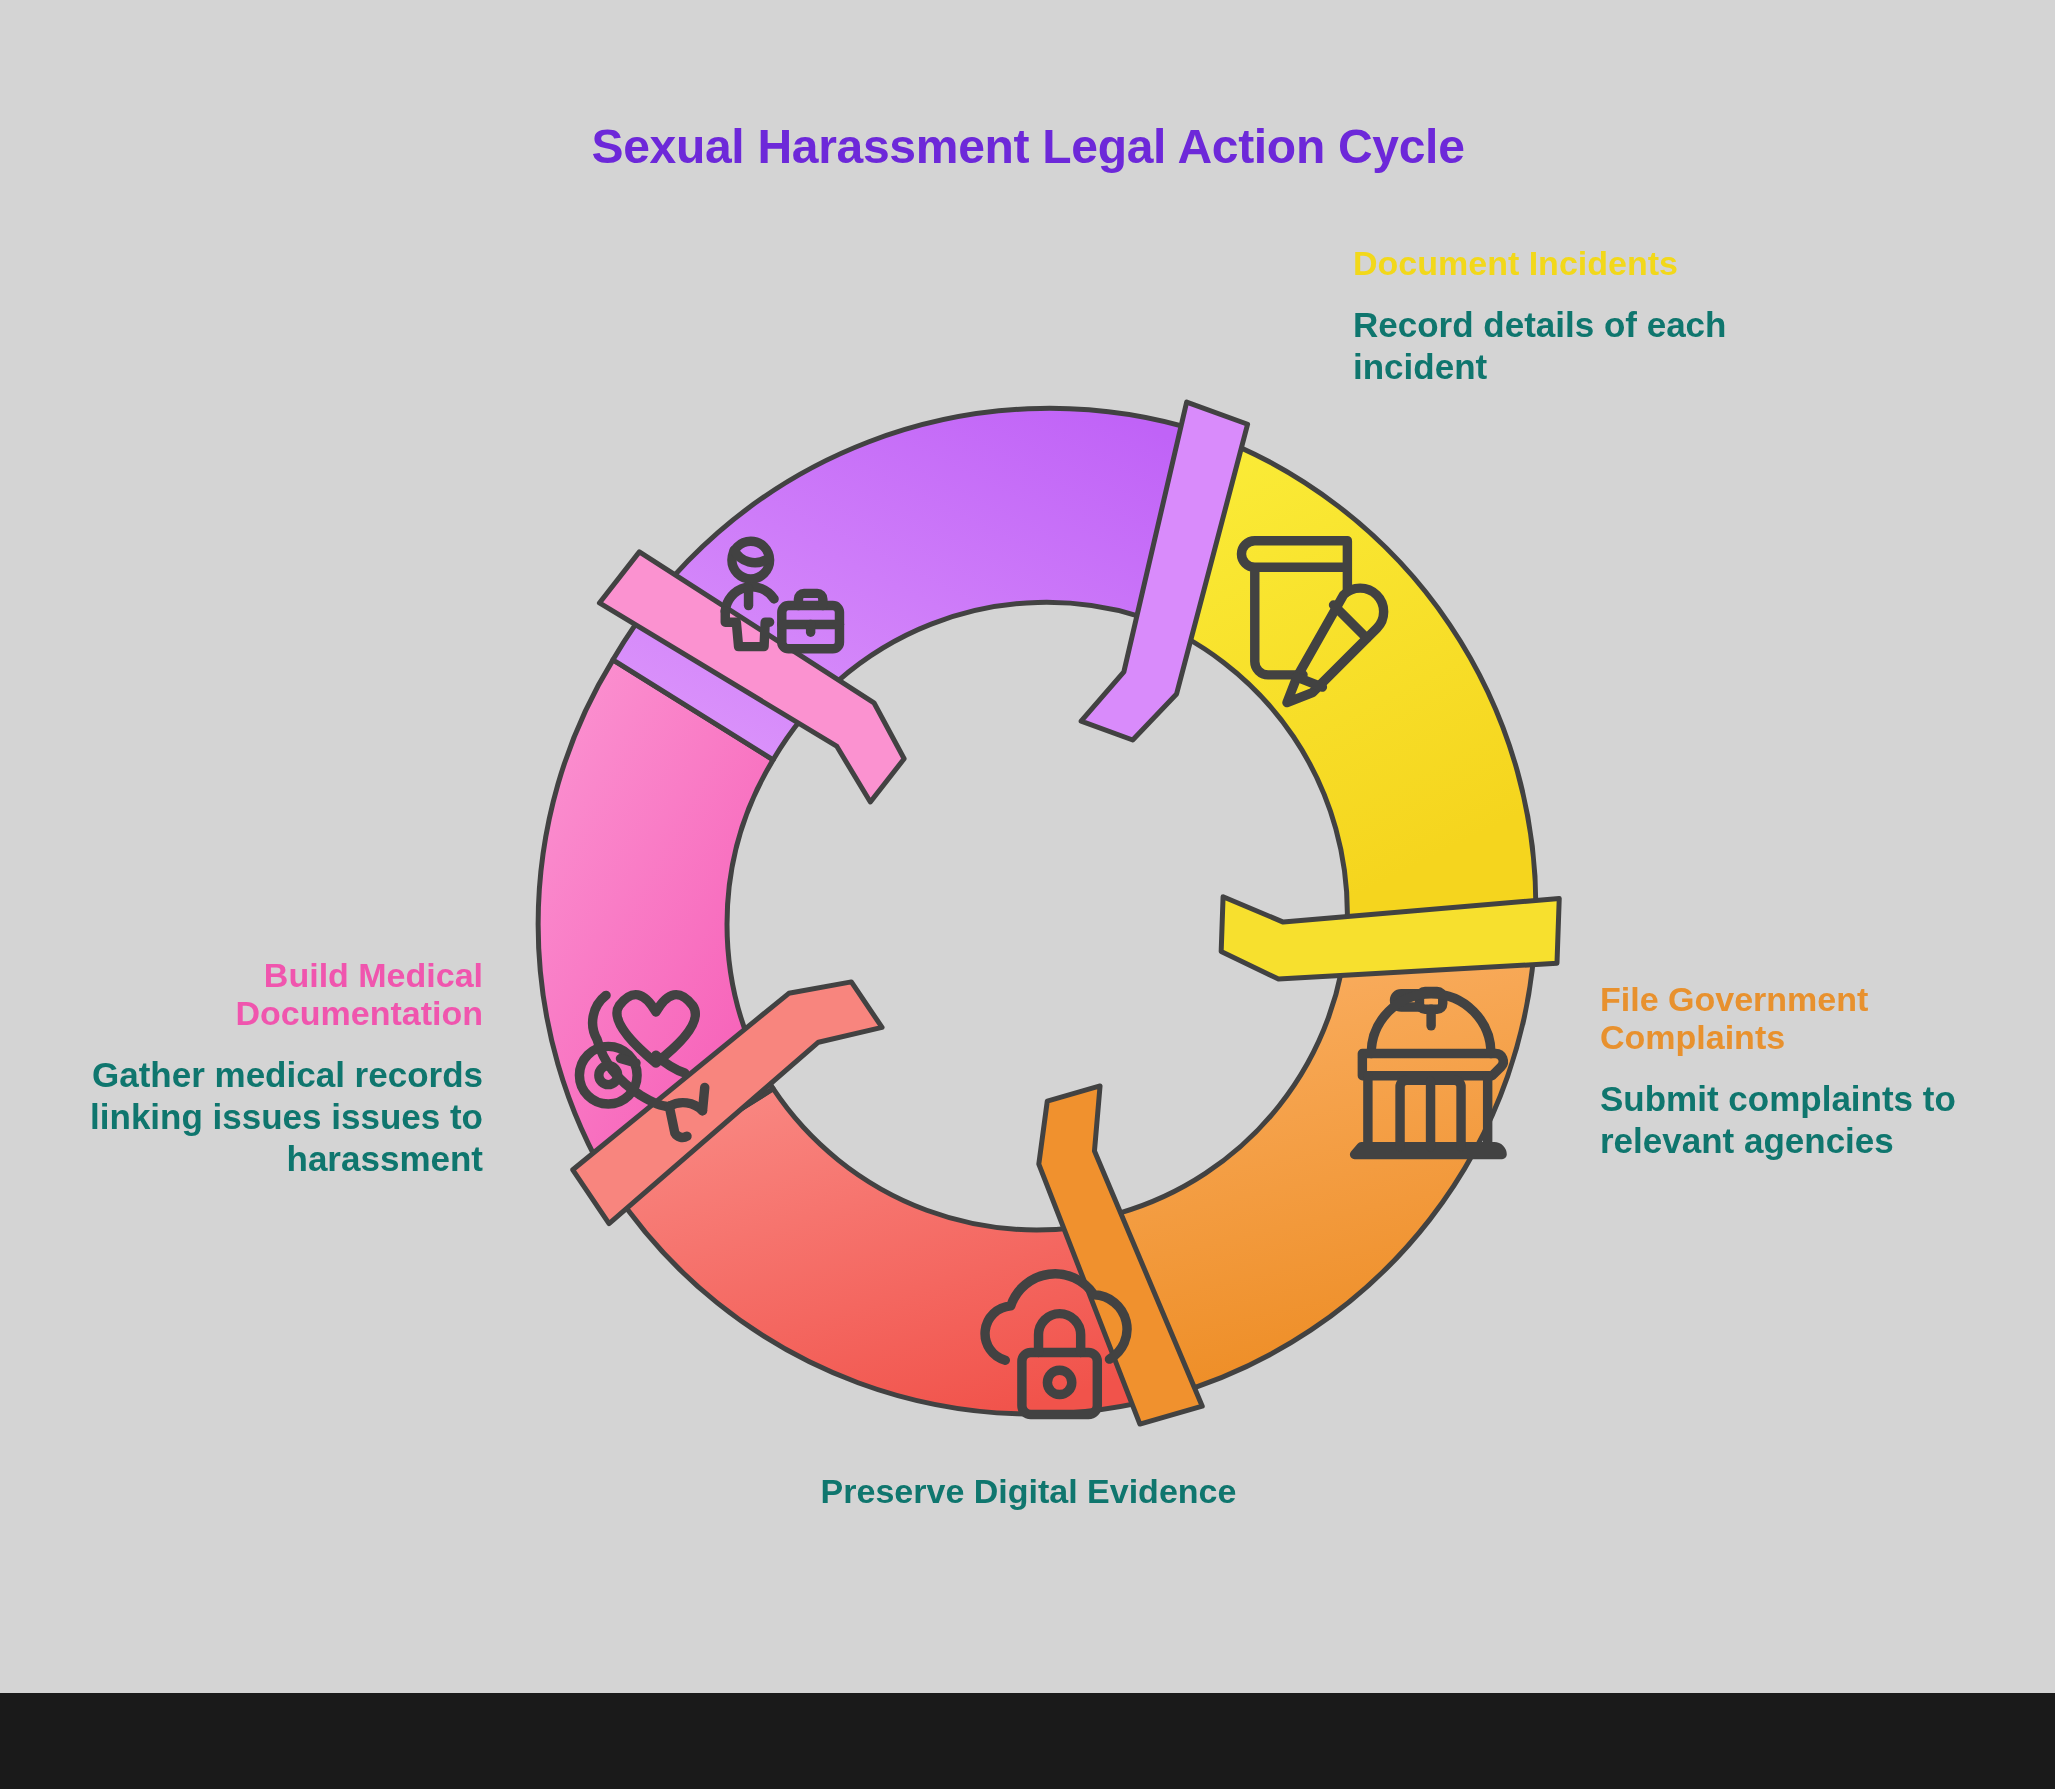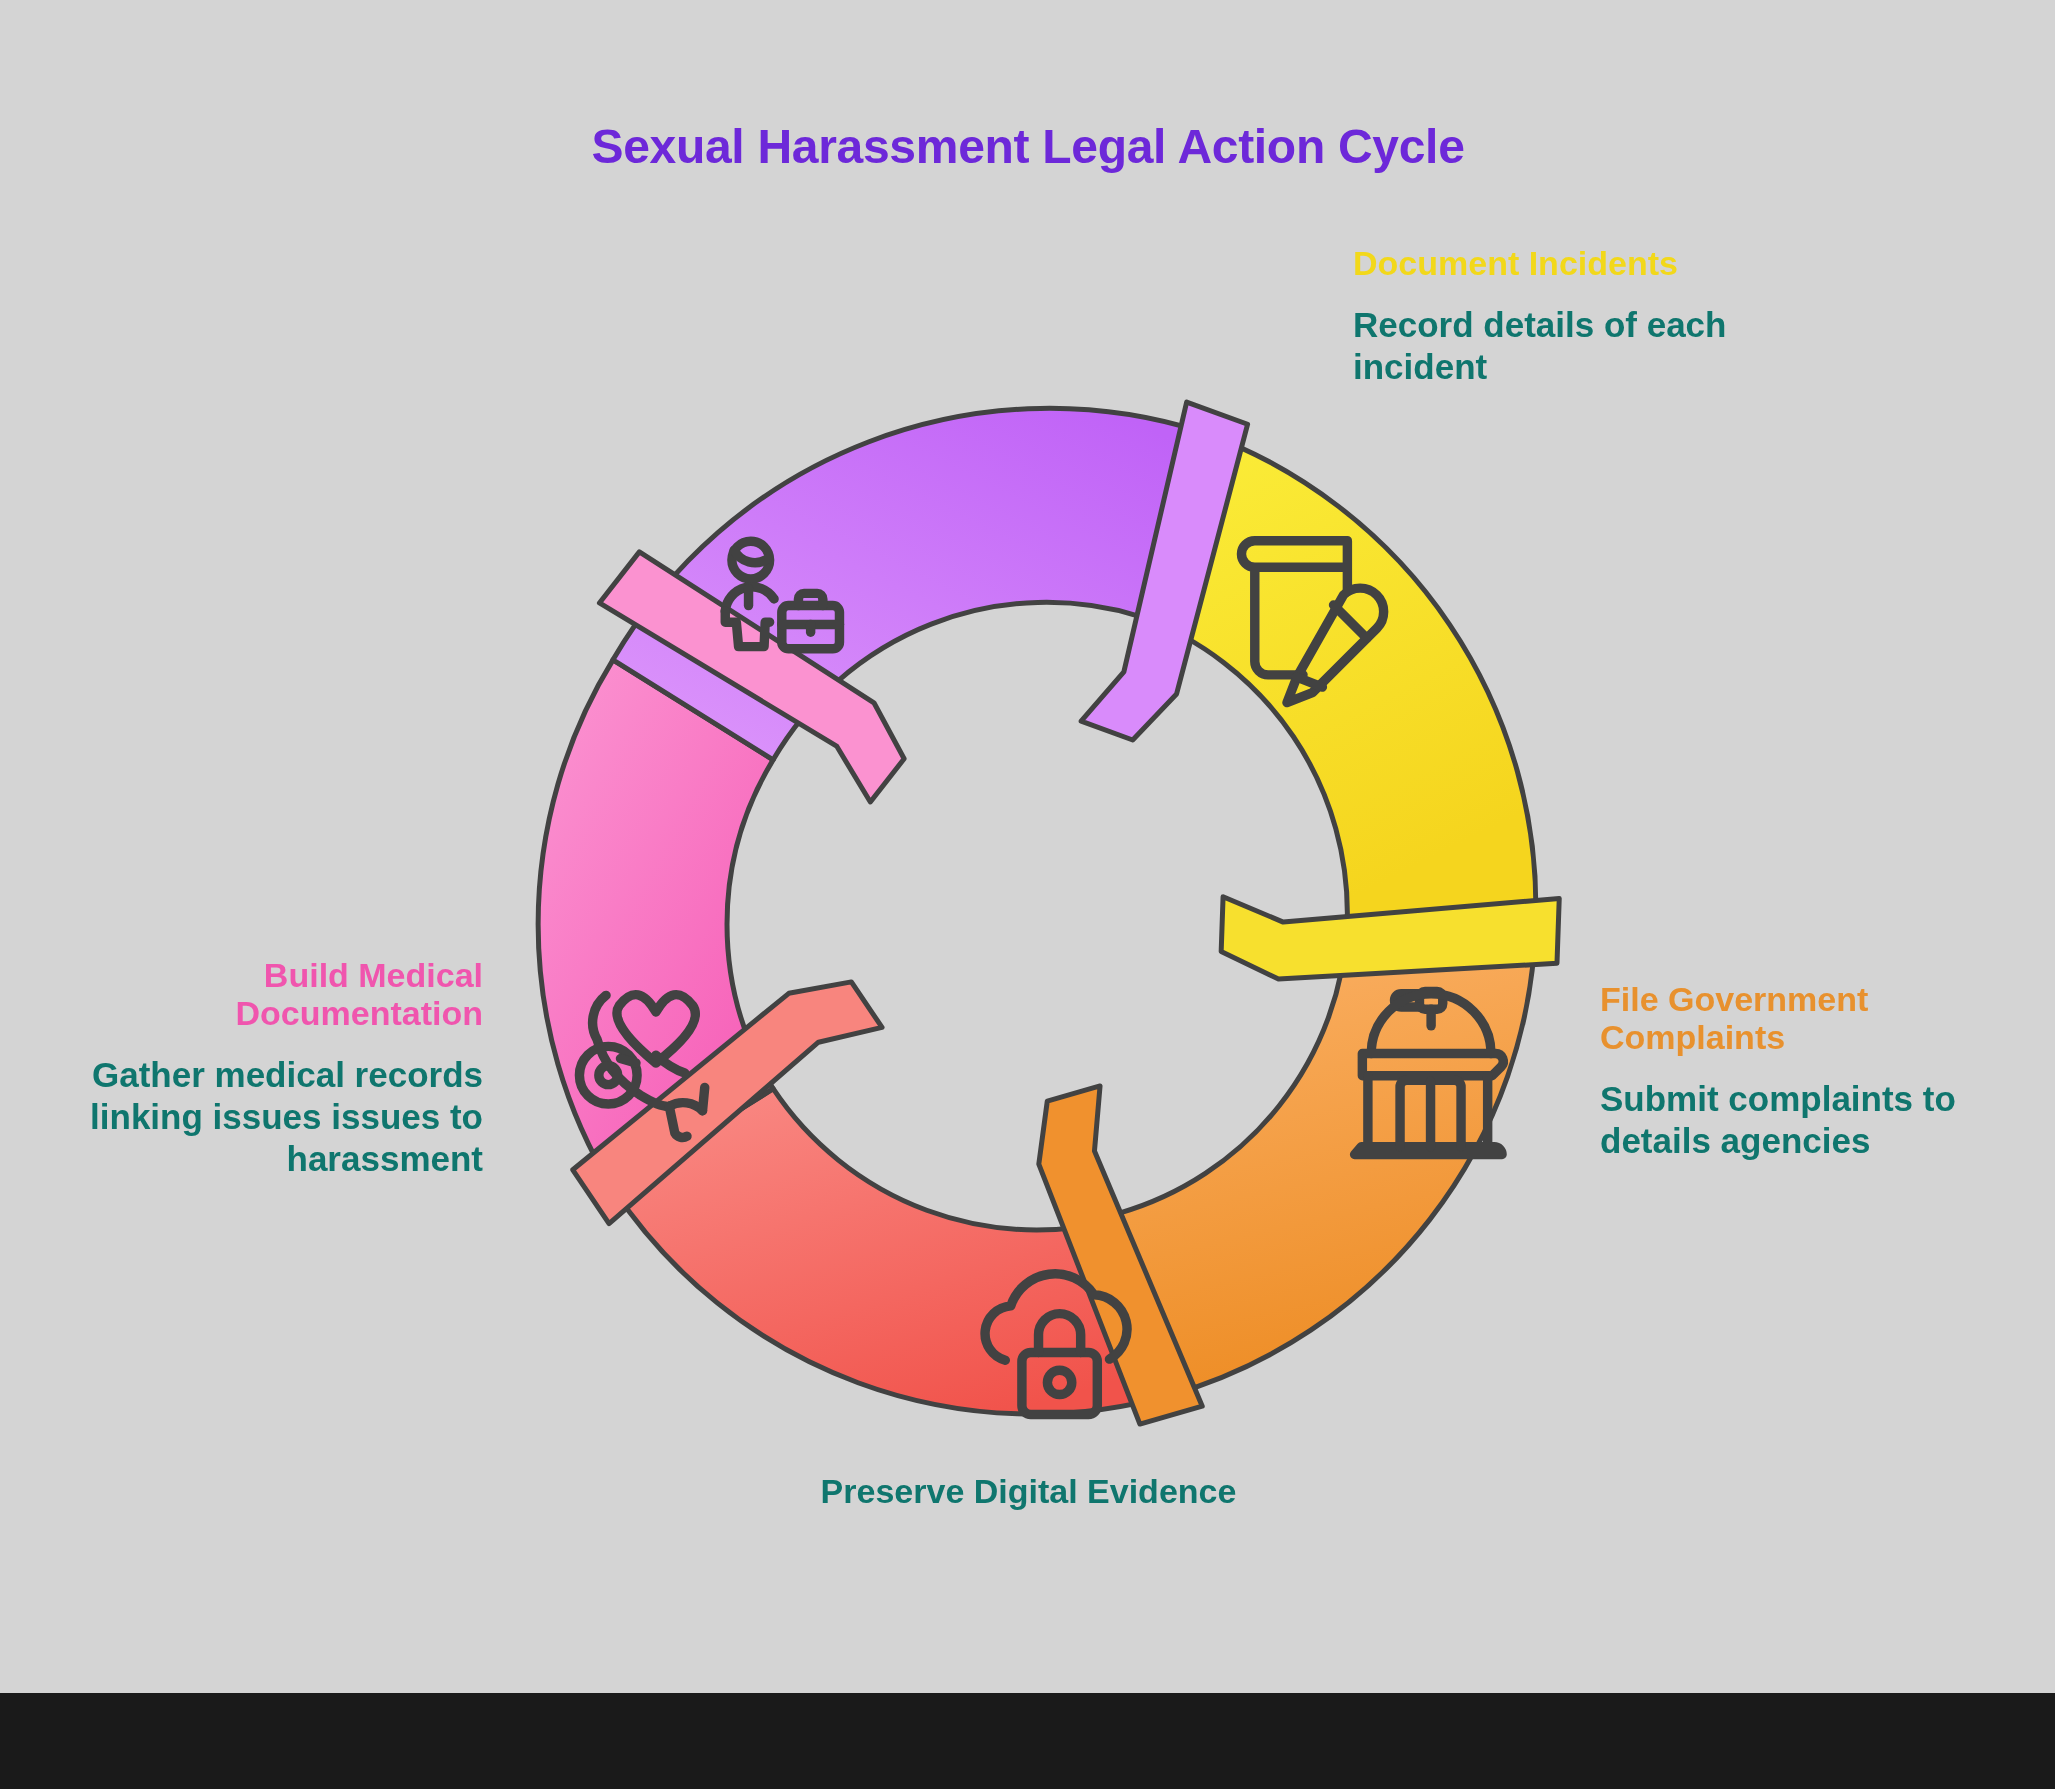--- a/index.html
+++ b/index.html
@@ -228,21 +228,21 @@
     </g>
   </svg>
 
   <div class="step-label" id="label-document-incidents">
     <div class="step-title" style="color:#F2D81A">Document Incidents</div>
     <div class="step-desc">Record details of each incident</div>
   </div>
 
   <div class="step-label" id="label-file-government-complaints">
     <div class="step-title" style="color:#E8912E">File Government Complaints</div>
-    <div class="step-desc">Submit complaints to details agencies</div>
+    <div class="step-desc">Submit complaints to relevant agencies</div>
   </div>
 
   <div class="step-label" id="label-preserve-digital-evidence">
     <div class="step-title" style="color:#0f766e">Preserve Digital Evidence</div>
   </div>
 
   <div class="step-label" id="label-build-medical-documentation">
     <div class="step-title" style="color:#F055AE">Build Medical Documentation</div>
     <div class="step-desc">Gather medical records linking issues issues to harassment</div>
   </div>

